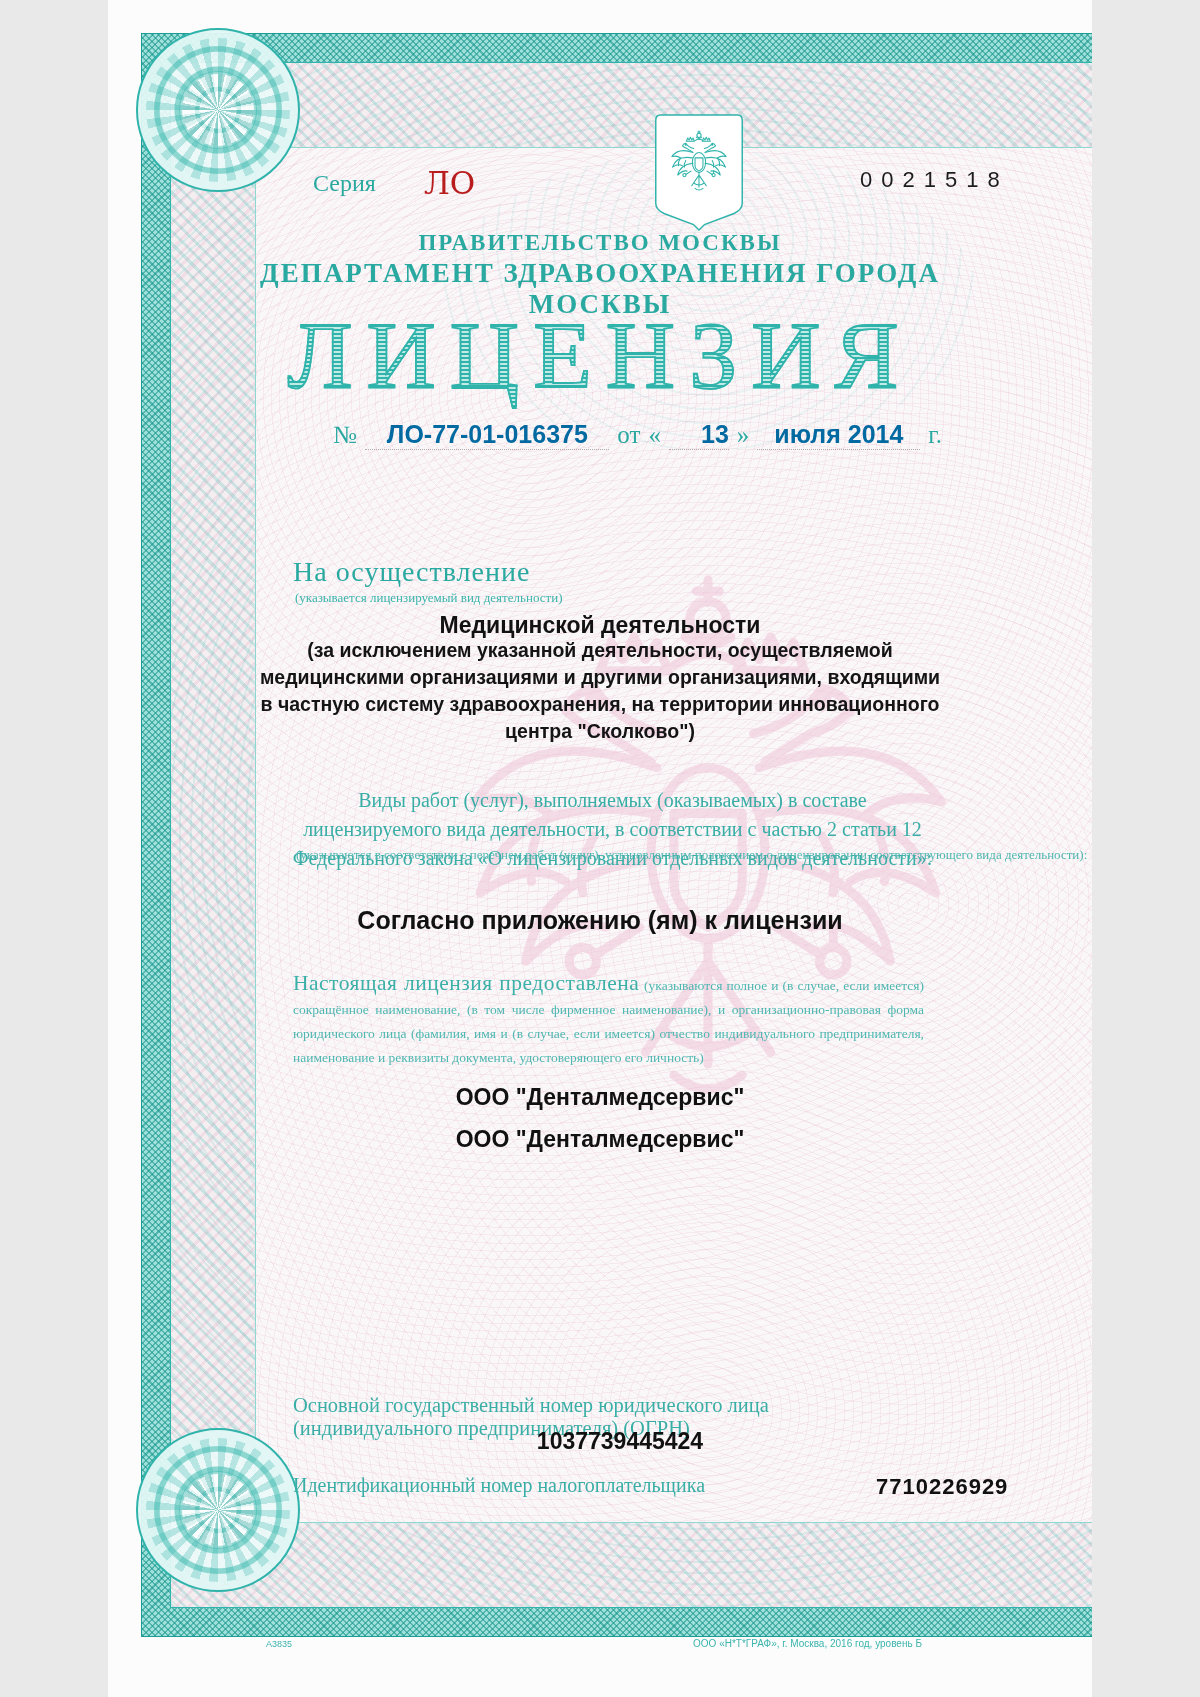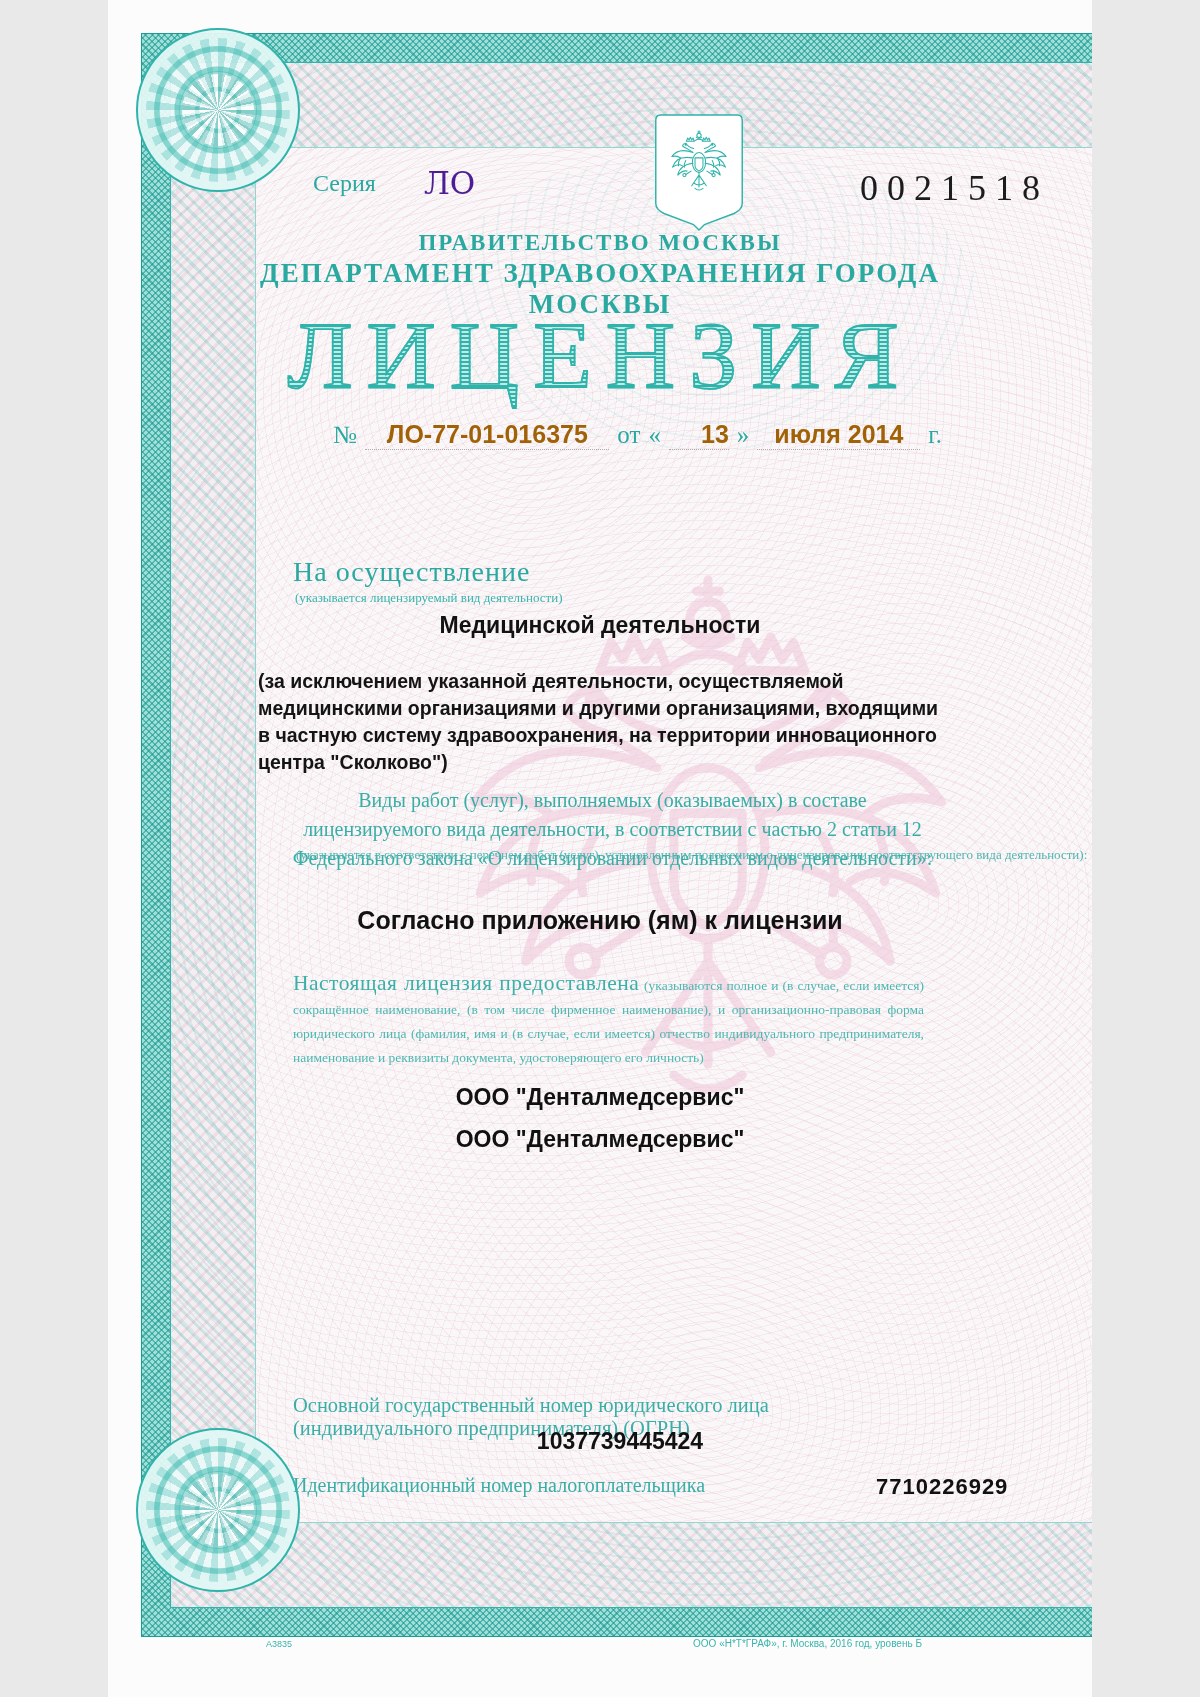--- a/index.html
+++ b/index.html
@@ -70,46 +70,46 @@
   .watermark{position:absolute;left:310px;top:540px;width:580px;height:740px;color:#f0c6da;opacity:.55;}
   .watermark svg{width:100%;height:100%}
   
   .abs{position:absolute}
   .teal{color:#2aa9a1}
   .serif{font-family:"Liberation Serif",serif}
   .sans{font-family:"Liberation Sans",sans-serif}
   .center{left:150px;right:150px;text-align:center}
   
   .series-label{left:205px;top:170px;font-size:24px}
-  .series-value{left:316px;top:165px;font-size:31px;color:#4c1d95;font-family:"DejaVu Serif",serif}
-  .form-number{left:752px;top:167px;font-size:36px;color:#1c1c1c;letter-spacing:9px;font-family:Liberation Serif, serif}
+  .series-value{left:316px;top:165px;font-size:31px;color:#b91c1c;font-family:"DejaVu Serif",serif}
+  .form-number{left:752px;top:167px;font-size:22px;color:#1c1c1c;letter-spacing:9px;font-family:Liberation Sans, sans-serif}
   .gov1{top:230px;font-size:23px;font-weight:bold;letter-spacing:2px;color:#2aa9a1}
   .gov2{top:258px;font-size:27px;font-weight:bold;letter-spacing:2px;color:#2aa9a1}
   .license-title{
     top:300px;font-size:96px;font-weight:normal;letter-spacing:14px;
     color:#2fb3ab;font-family:"Liberation Serif",serif;
   }
   @supports ((-webkit-background-clip:text) or (background-clip:text)){
     .license-title{
       background-image:repeating-linear-gradient(0deg,#2fb3ab 0 2px,#c2ebe8 2px 4px);
       -webkit-background-clip:text;background-clip:text;color:transparent;
       -webkit-text-stroke:1.8px #2fb3ab;
     }
   }
   
   .num-row{top:420px;left:225px;right:150px;display:flex;align-items:baseline;gap:8px}
   .num-row .lbl{font-size:25px;color:#2aa9a1}
-  .seg{border-bottom:1.5px dotted #b5a9b0;color:#a16207;font-weight:bold;font-family:"Liberation Sans",sans-serif;font-size:25px}
+  .seg{border-bottom:1.5px dotted #b5a9b0;color:#0369a1;font-weight:bold;font-family:"Liberation Sans",sans-serif;font-size:25px}
   .seg.num{width:318px;text-indent:22px}
   .seg.day{width:78px;text-align:right}
   .seg.month{width:212px;text-align:center}
   .activity-heading{left:185px;top:556px;font-size:28px;color:#2aa9a1;letter-spacing:1px}
   .activity-note{left:187px;top:590px;font-size:13px;color:#3ab4ac}
   .activity-name{top:612px;font-size:23px;font-weight:bold;color:#121212}
-  .activity-exception{top:668px;left:150px;right:150px;text-align:left;font-size:19.5px;font-weight:600;color:#141414;line-height:27px}
+  .activity-exception{top:637px;left:150px;right:150px;text-align:center;font-size:19.5px;font-weight:600;color:#141414;line-height:27px}
   .works-intro{top:786px;left:180px;right:155px;text-align:center;font-size:20px;color:#39aea6;line-height:29px}
   .works-note{left:188px;top:847px;font-size:13px;color:#4db7b0}
   .works-value{top:906px;font-size:25px;font-weight:bold;color:#111}
   .grantee-par{top:956px;left:185px;right:168px;text-align:justify;color:#3ab0a8;line-height:23px}
   .grantee-intro{font-size:21.5px;letter-spacing:.5px}
   .grantee-note{font-size:13.5px;color:#4db7b0}
   .grantee-name1{top:1040px;font-size:23px;font-weight:bold;color:#111}
   .grantee-name2{top:1084px;font-size:23px;font-weight:bold;color:#111}
   .grantee-name3{top:1126px;font-size:23px;font-weight:bold;color:#111}
   .ogrn-label{left:185px;top:1394px;right:160px;font-size:20.5px;color:#39aea6}

